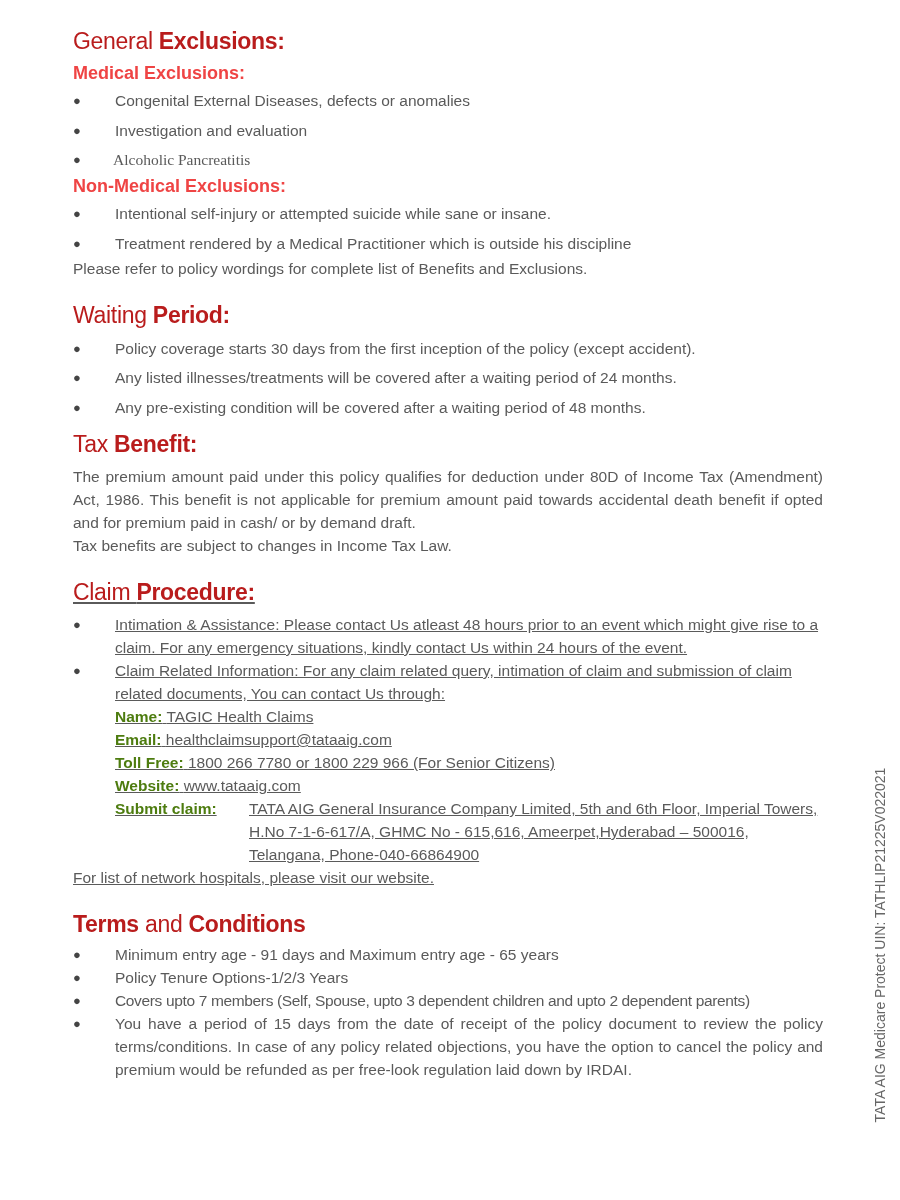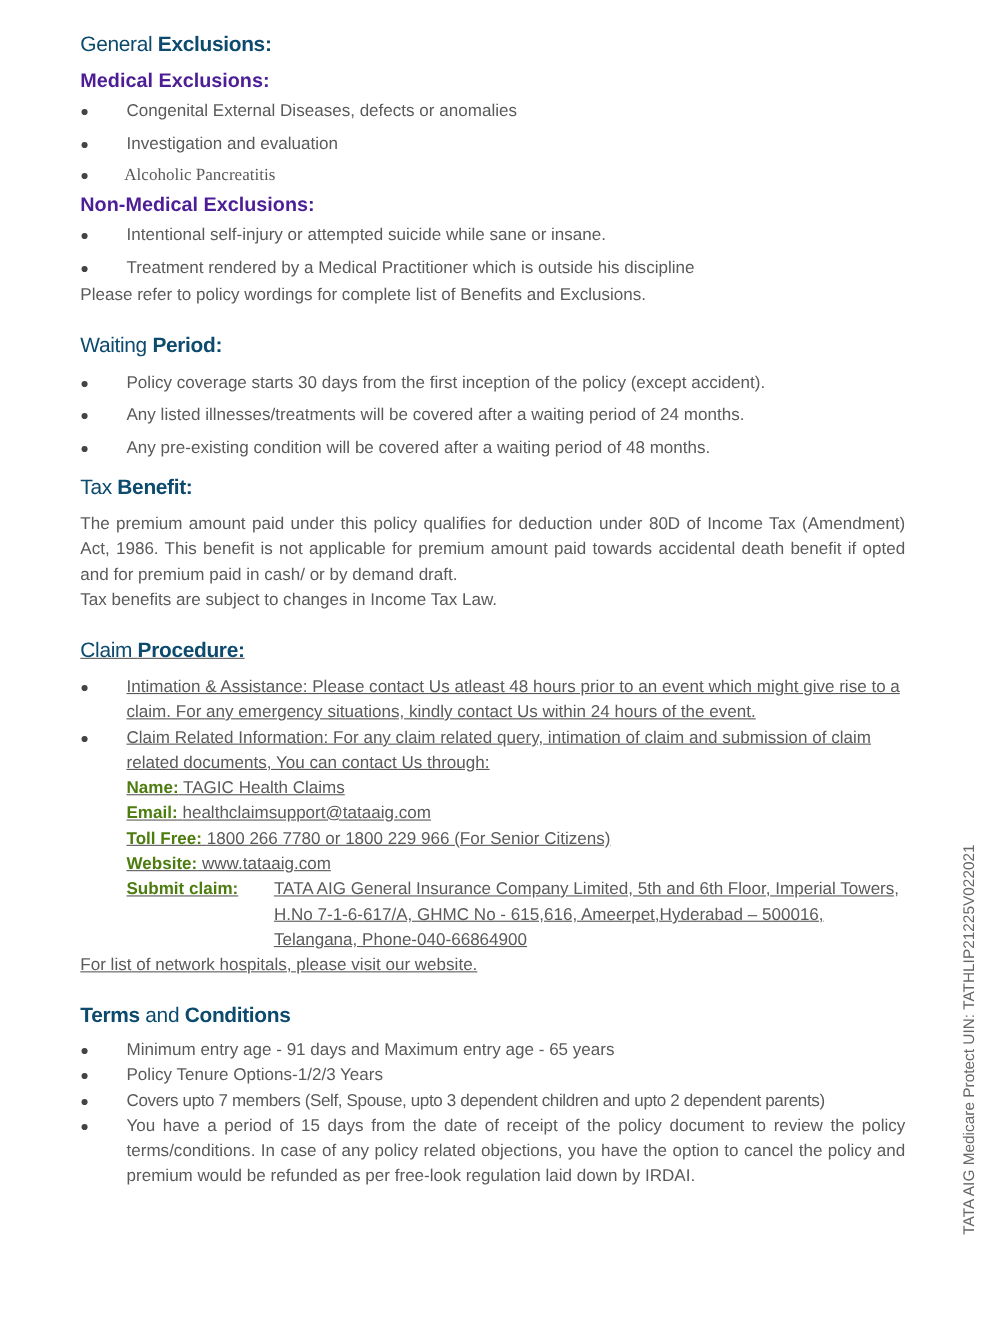--- a/index.html
+++ b/index.html
@@ -1,22 +1,22 @@
 <!DOCTYPE html>
 <html><head>
 <meta charset="utf-8">
 <style>
   html, body { margin: 0; padding: 0; background: #ffffff; }
   body { width: 900px; height: 1200px; position: relative; overflow: hidden;
          font-family: "Liberation Sans", sans-serif; color: #5a5a5a; }
   .page { position: absolute; left: 73px; top: 22px; width: 750px; }
-  .h2 { font-size: 19px; color: #0c4a6e; margin: 0; line-height: 38px; letter-spacing: -0.3px; }
+  .h2 { font-size: 23px; color: #b91c1c; margin: 0; line-height: 38px; letter-spacing: -0.3px; }
   .h2 .light { font-weight: 300; }
   .h2 .bold { font-weight: bold; }
-  .h3 { font-size: 18px; font-weight: bold; color: #4c1d95; margin: 0; line-height: 27px; }
+  .h3 { font-size: 18px; font-weight: bold; color: #ef4444; margin: 0; line-height: 27px; }
   ul.blist { list-style: none; margin: 0; padding: 0; }
   ul.blist li { position: relative; padding-left: 42px; font-size: 15.5px; line-height: 23px; color: #5a5a5a; }
   ul.blist li::before { content: "\25CF"; position: absolute; left: 0; top: 0; font-size: 13px; color: #444; }
   ul.spaced li { margin-bottom: 6.5px; }
   ul.tight li { margin-bottom: 0px; }
   p.body { font-size: 15.5px; line-height: 23px; margin: 0; color: #5a5a5a; }
   p.justify { text-align: justify; }
   .contact { padding-left: 42px; font-size: 15.5px; line-height: 23px; }
   .contact .lbl { font-weight: bold; color: #4d7c0f; }
   .submit-row { display: flex; }

